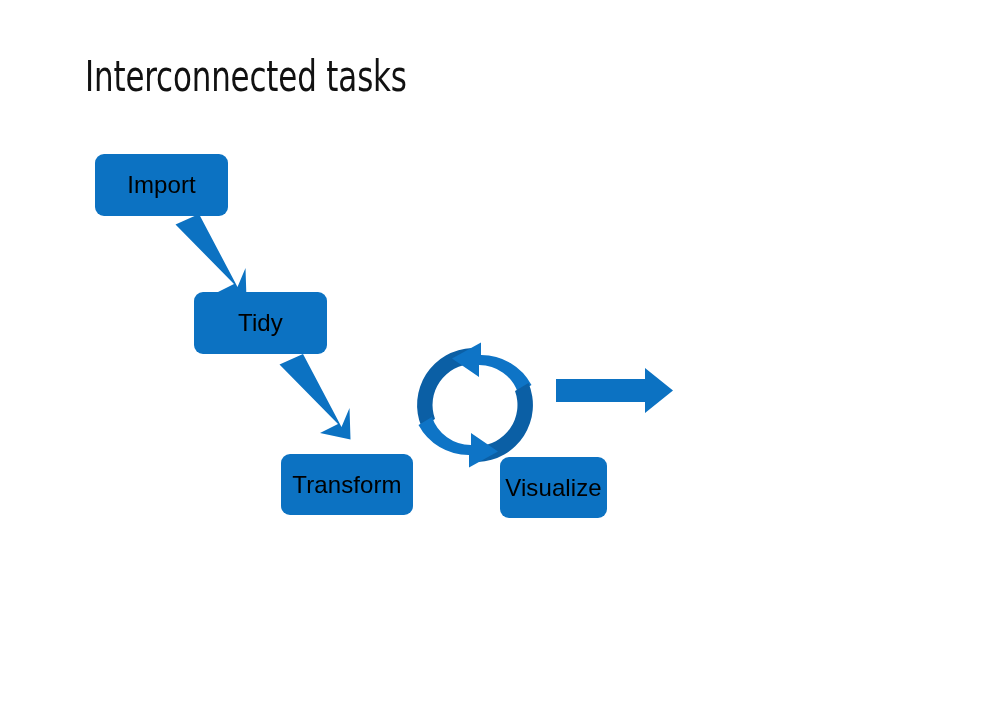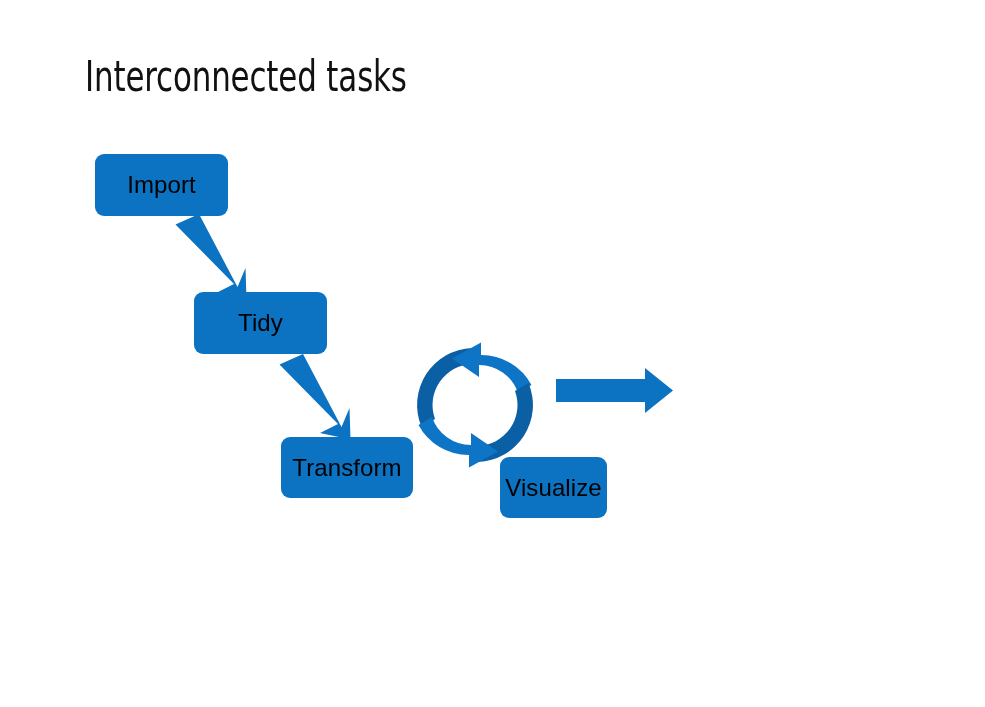--- a/index.html
+++ b/index.html
@@ -56,21 +56,21 @@
     font-size: 24px;
     font-weight: 400;
     line-height: 1;
     letter-spacing: 0.1px;
     white-space: nowrap;
     user-select: none;
   }
 
   #node-import     { left: 95px;  top: 154px; width: 133px; height: 62px; }
   #node-tidy       { left: 187px; top: 292px; width: 133px; height: 62px; margin-left: 7px; }
-  #node-transform  { left: 281px; top: 437px; width: 132px; height: 61px; }
+  #node-transform  { left: 281px; top: 454px; width: 132px; height: 61px; }
   #node-model      { left: 405px; top: 272px; width: 131px; height: 61px; }
   #node-visualize  { left: 500px; top: 457px; width: 107px; height: 61px; }
   #node-communicate{ left: 682px; top: 362px; width: 179px; height: 58px; }
 
   
   .connector-layer {
     position: absolute;
     left: 0;
     top: 0;
     width: 985px;

